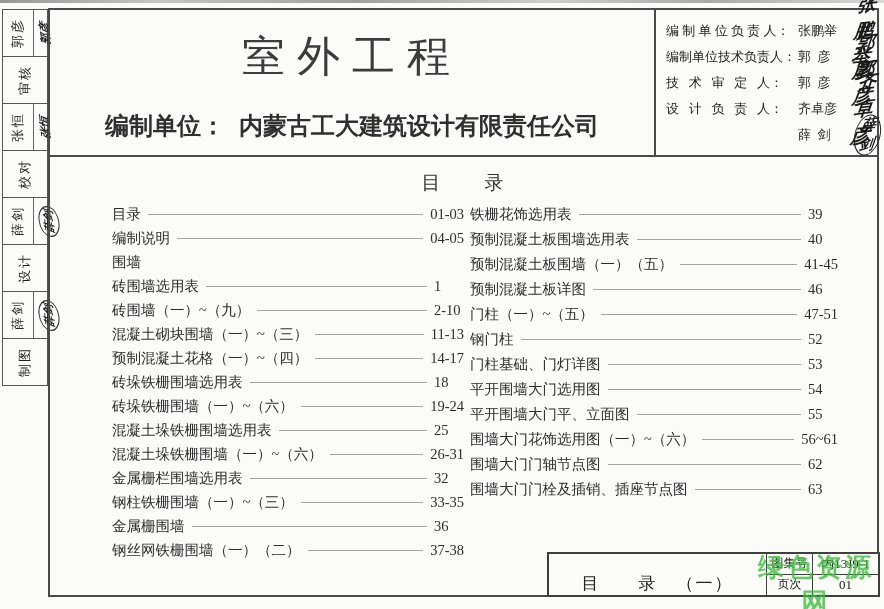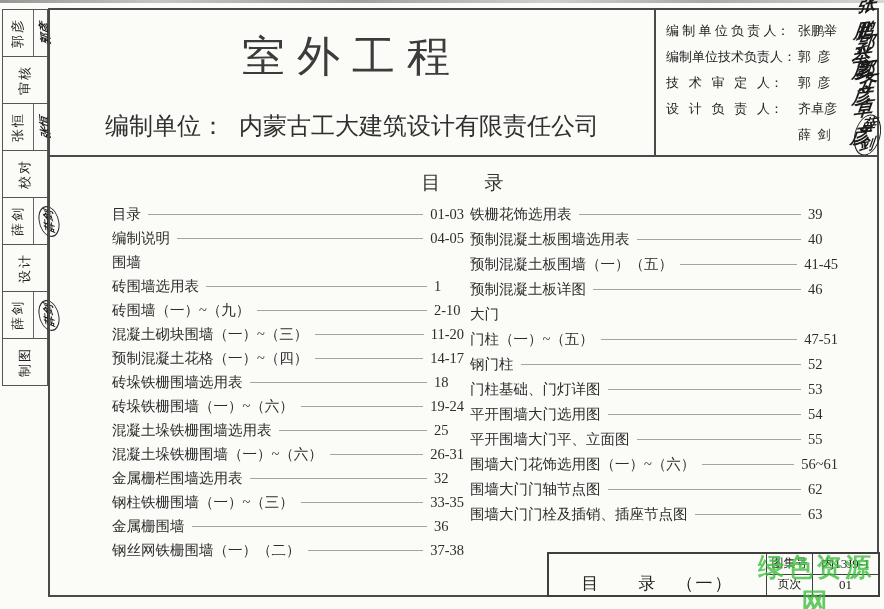--- a/index.html
+++ b/index.html
@@ -29,21 +29,21 @@
 
   
   .frame{position:absolute;left:48px;top:8px;width:831px;height:589px;
     border:2px solid #4a4a4a;box-sizing:border-box;}
 
   
   .title-box{position:absolute;left:0;top:0;width:606px;height:147px;box-sizing:border-box;
     border-right:2px solid #4a4a4a;border-bottom:2px solid #4a4a4a;}
   .main-title{margin:18px 0 0 0;text-align:center;font-size:43px;font-weight:normal;
     letter-spacing:12px;color:#3c3c3c;font-family:"Liberation Sans", sans-serif;}
-  .org-line{margin-top:24px;text-align:center;font-size:24px;font-weight:normal;color:#2f2f2f;
+  .org-line{margin-top:24px;text-align:center;font-size:24px;font-weight:bold;color:#2f2f2f;
     font-family:"Liberation Sans", sans-serif;white-space:pre;}
   .org-line .org-name{margin-left:14px;}
 
   
   .personnel-box{position:absolute;left:606px;top:0;right:0;height:147px;box-sizing:border-box;
     border-bottom:2px solid #4a4a4a;padding:8px 4px 0 10px;}
   .person-row{display:flex;align-items:center;height:26px;font-size:13px;color:#222;}
   .p-label{white-space:pre;width:132px;flex:none;}
   .p-name{white-space:pre;width:50px;flex:none;}
   .p-sig{font-family:"DejaVu Sans", sans-serif;font-style:italic;font-weight:bold;
@@ -191,21 +191,21 @@
     <span class="toc-page">1</span>
   </div>
       <div class="toc-row">
     <span class="toc-title">砖围墙（一）~（九）</span>
     <span class="leader"></span>
     <span class="toc-page">2-10</span>
   </div>
       <div class="toc-row">
     <span class="toc-title">混凝土砌块围墙（一）~（三）</span>
     <span class="leader"></span>
-    <span class="toc-page">11-20</span>
+    <span class="toc-page">11-13</span>
   </div>
       <div class="toc-row">
     <span class="toc-title">预制混凝土花格（一）~（四）</span>
     <span class="leader"></span>
     <span class="toc-page">14-17</span>
   </div>
       <div class="toc-row">
     <span class="toc-title">砖垛铁栅围墙选用表</span>
     <span class="leader"></span>
     <span class="toc-page">18</span>
@@ -259,25 +259,20 @@
   </div>
       <div class="toc-row">
     <span class="toc-title">预制混凝土板围墙（一）（五）</span>
     <span class="leader"></span>
     <span class="toc-page">41-45</span>
   </div>
       <div class="toc-row">
     <span class="toc-title">预制混凝土板详图</span>
     <span class="leader"></span>
     <span class="toc-page">46</span>
-  </div>
-      <div class="toc-row section">
-    <span class="toc-title">大门</span>
-    <span class="leader"></span>
-    <span class="toc-page"></span>
   </div>
       <div class="toc-row">
     <span class="toc-title">门柱（一）~（五）</span>
     <span class="leader"></span>
     <span class="toc-page">47-51</span>
   </div>
       <div class="toc-row">
     <span class="toc-title">钢门柱</span>
     <span class="leader"></span>
     <span class="toc-page">52</span>

